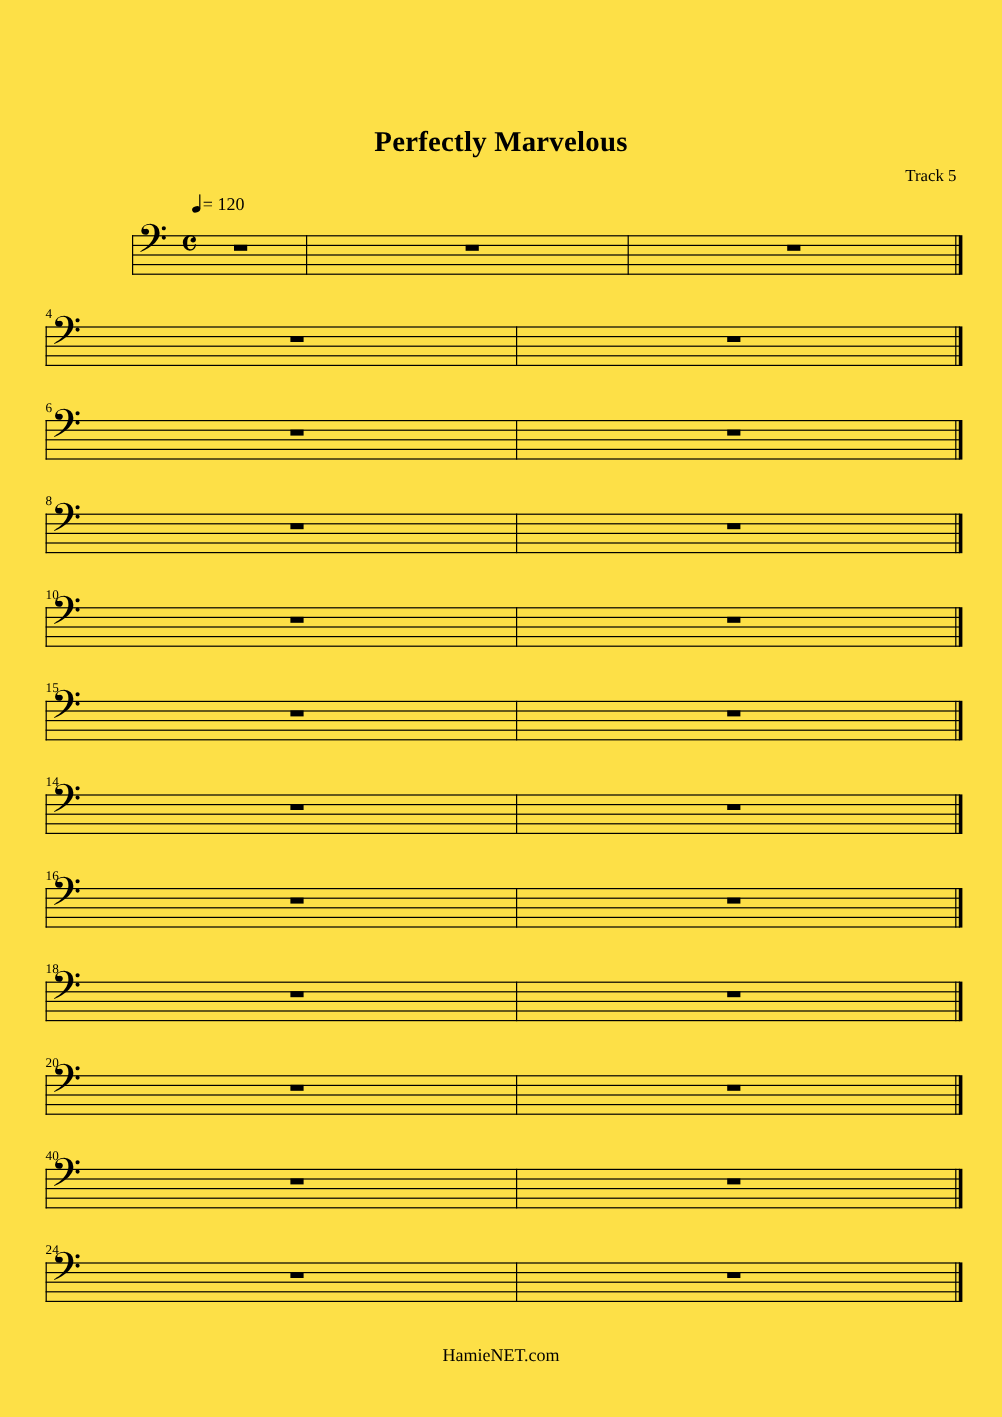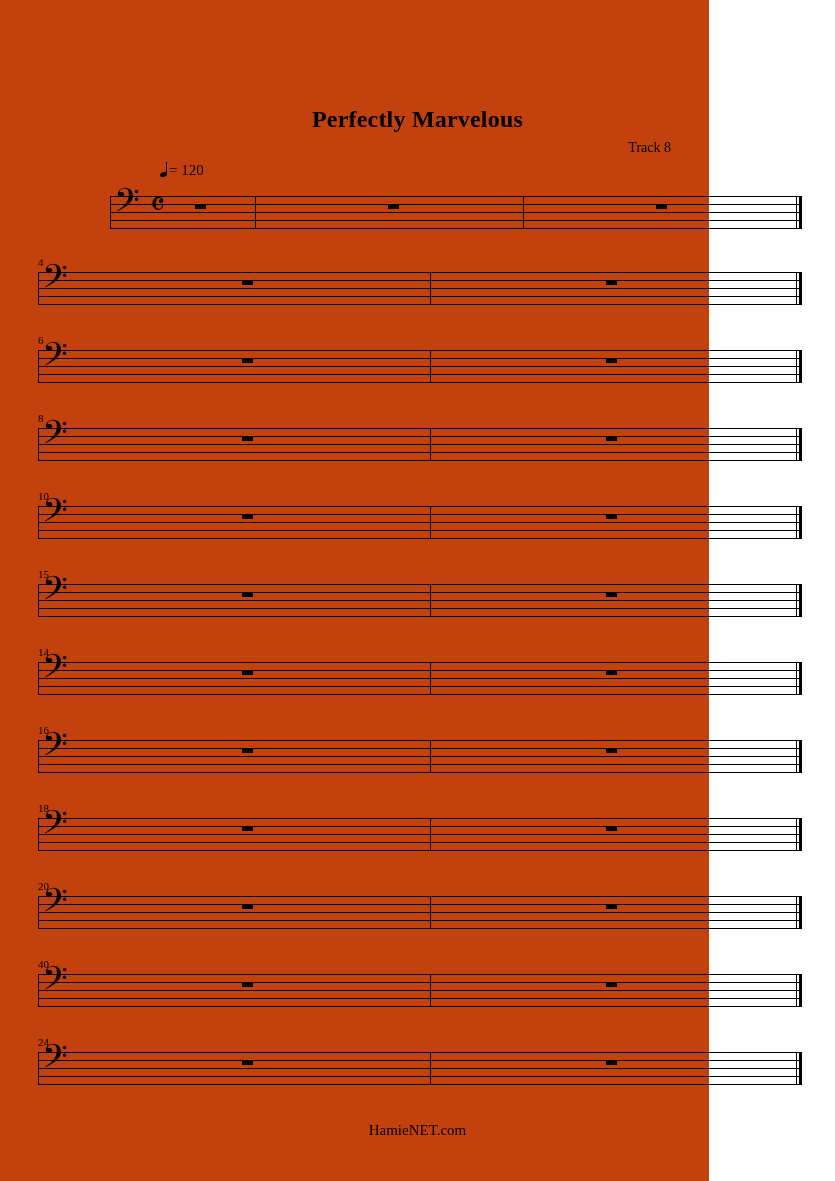--- a/index.html
+++ b/index.html
@@ -11,23 +11,23 @@
     width: 835px;
     height: 1181px;
     position: relative;
     font-family: "Liberation Serif", serif;
     color: #000000;
     overflow: hidden;
   }
 
   .page {
     position: relative;
-    width: 709px;
+    width: 835px;
     height: 1181px;
-    background: #c2410c;
+    background: #fde047;
   }
 
   .title {
     position: absolute;
     top: 106px;
     left: 0;
     width: 835px;
     text-align: center;
     font-family: "Liberation Serif", serif;
     font-weight: bold;
@@ -159,21 +159,21 @@
     background: #000000;
     top: 8px;
   }
 </style>
 </head>
 <body>
 
 <div class="page">
 
   <div class="title">Perfectly Marvelous</div>
-  <div class="track-label">Track 8</div>
+  <div class="track-label">Track 5</div>
 
   <div class="system" style="left:110px; top:196px; width:690px;">
     <div class="tempo" style="left:50px;">
       <span class="notehead"></span><span>= 120</span>
     </div>
     <div class="staff" style="width:690px;">
       <div class="line l0"></div>
       <div class="line l1"></div>
       <div class="line l2"></div>
       <div class="line l3"></div>

